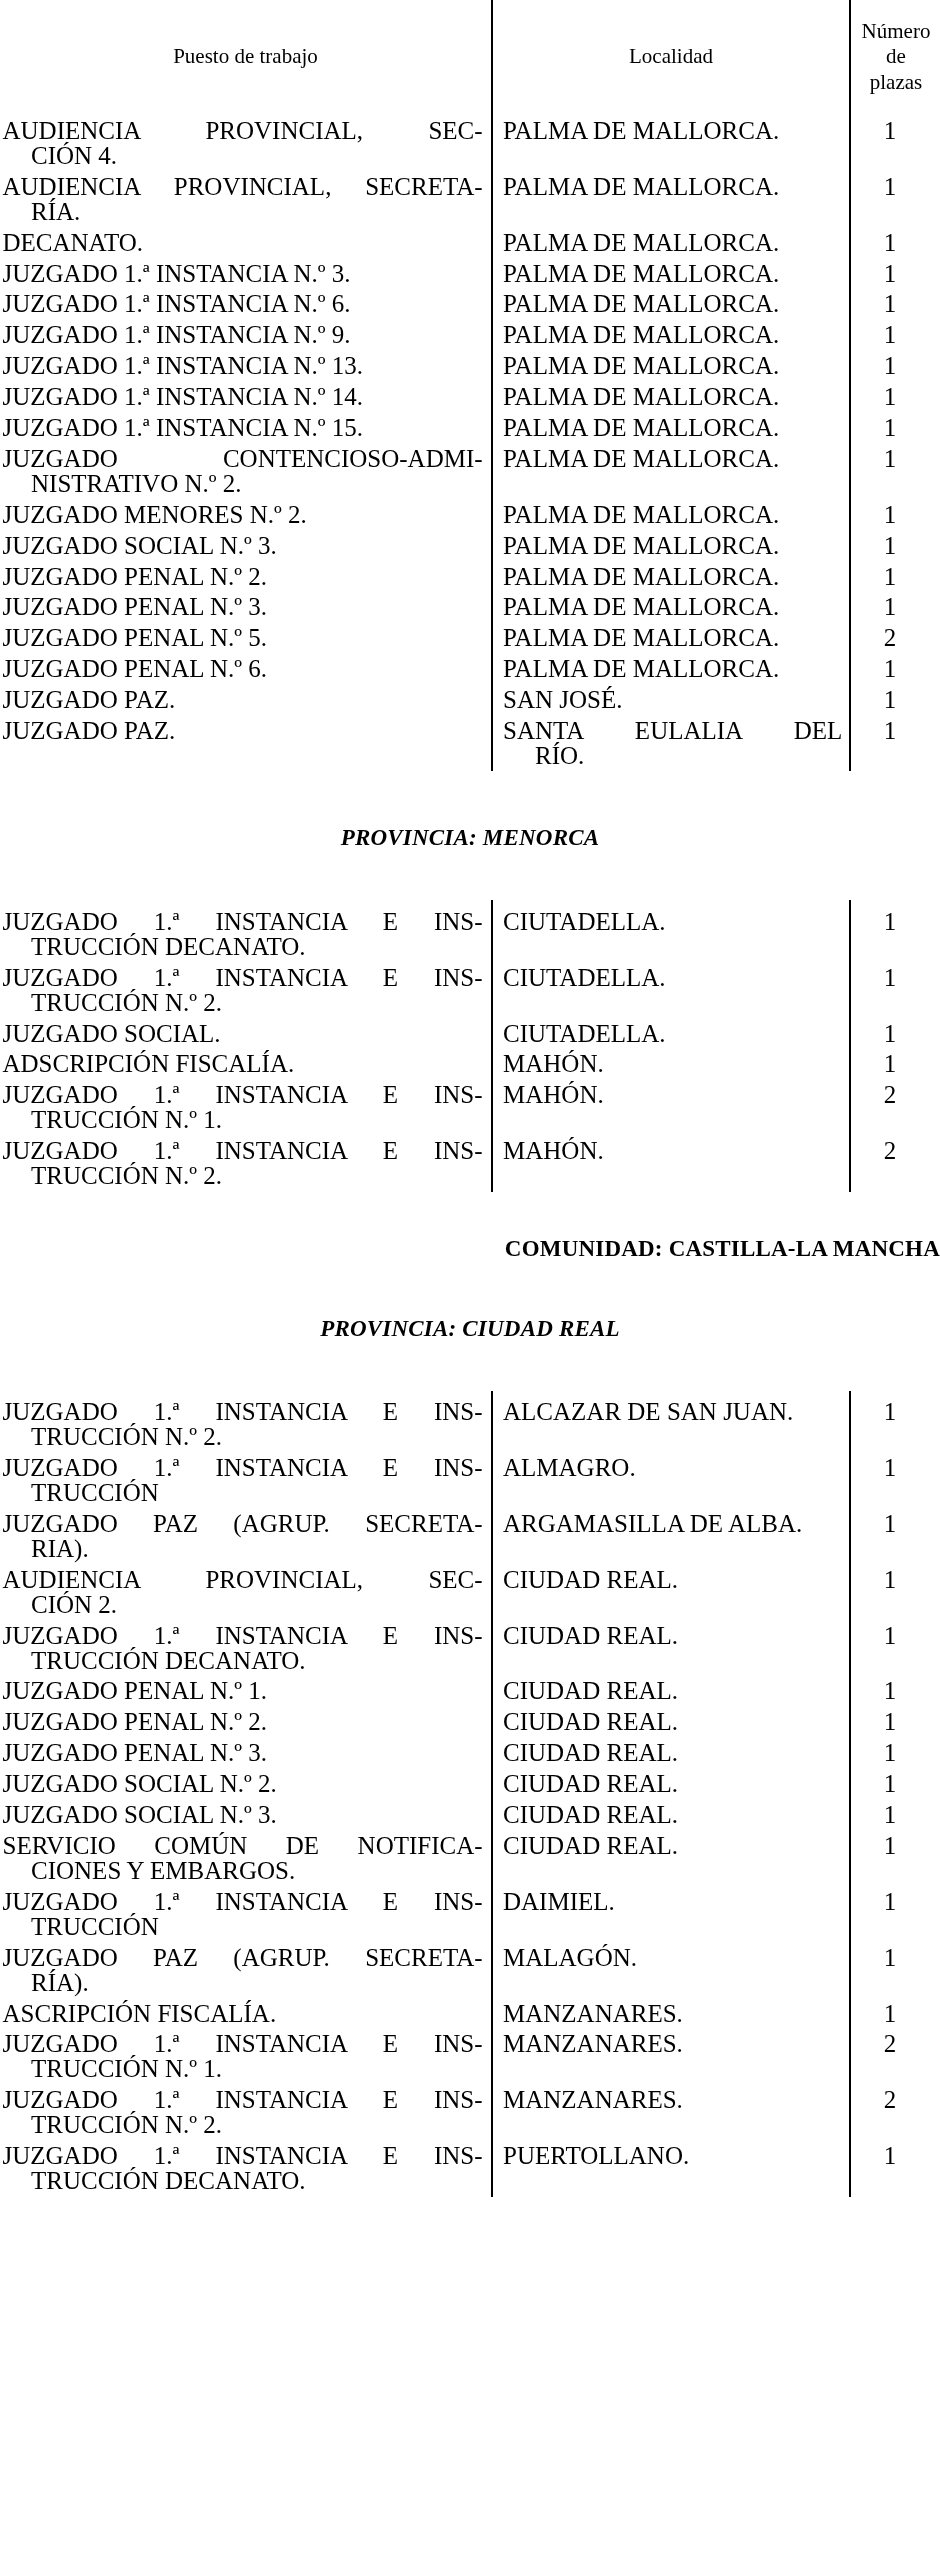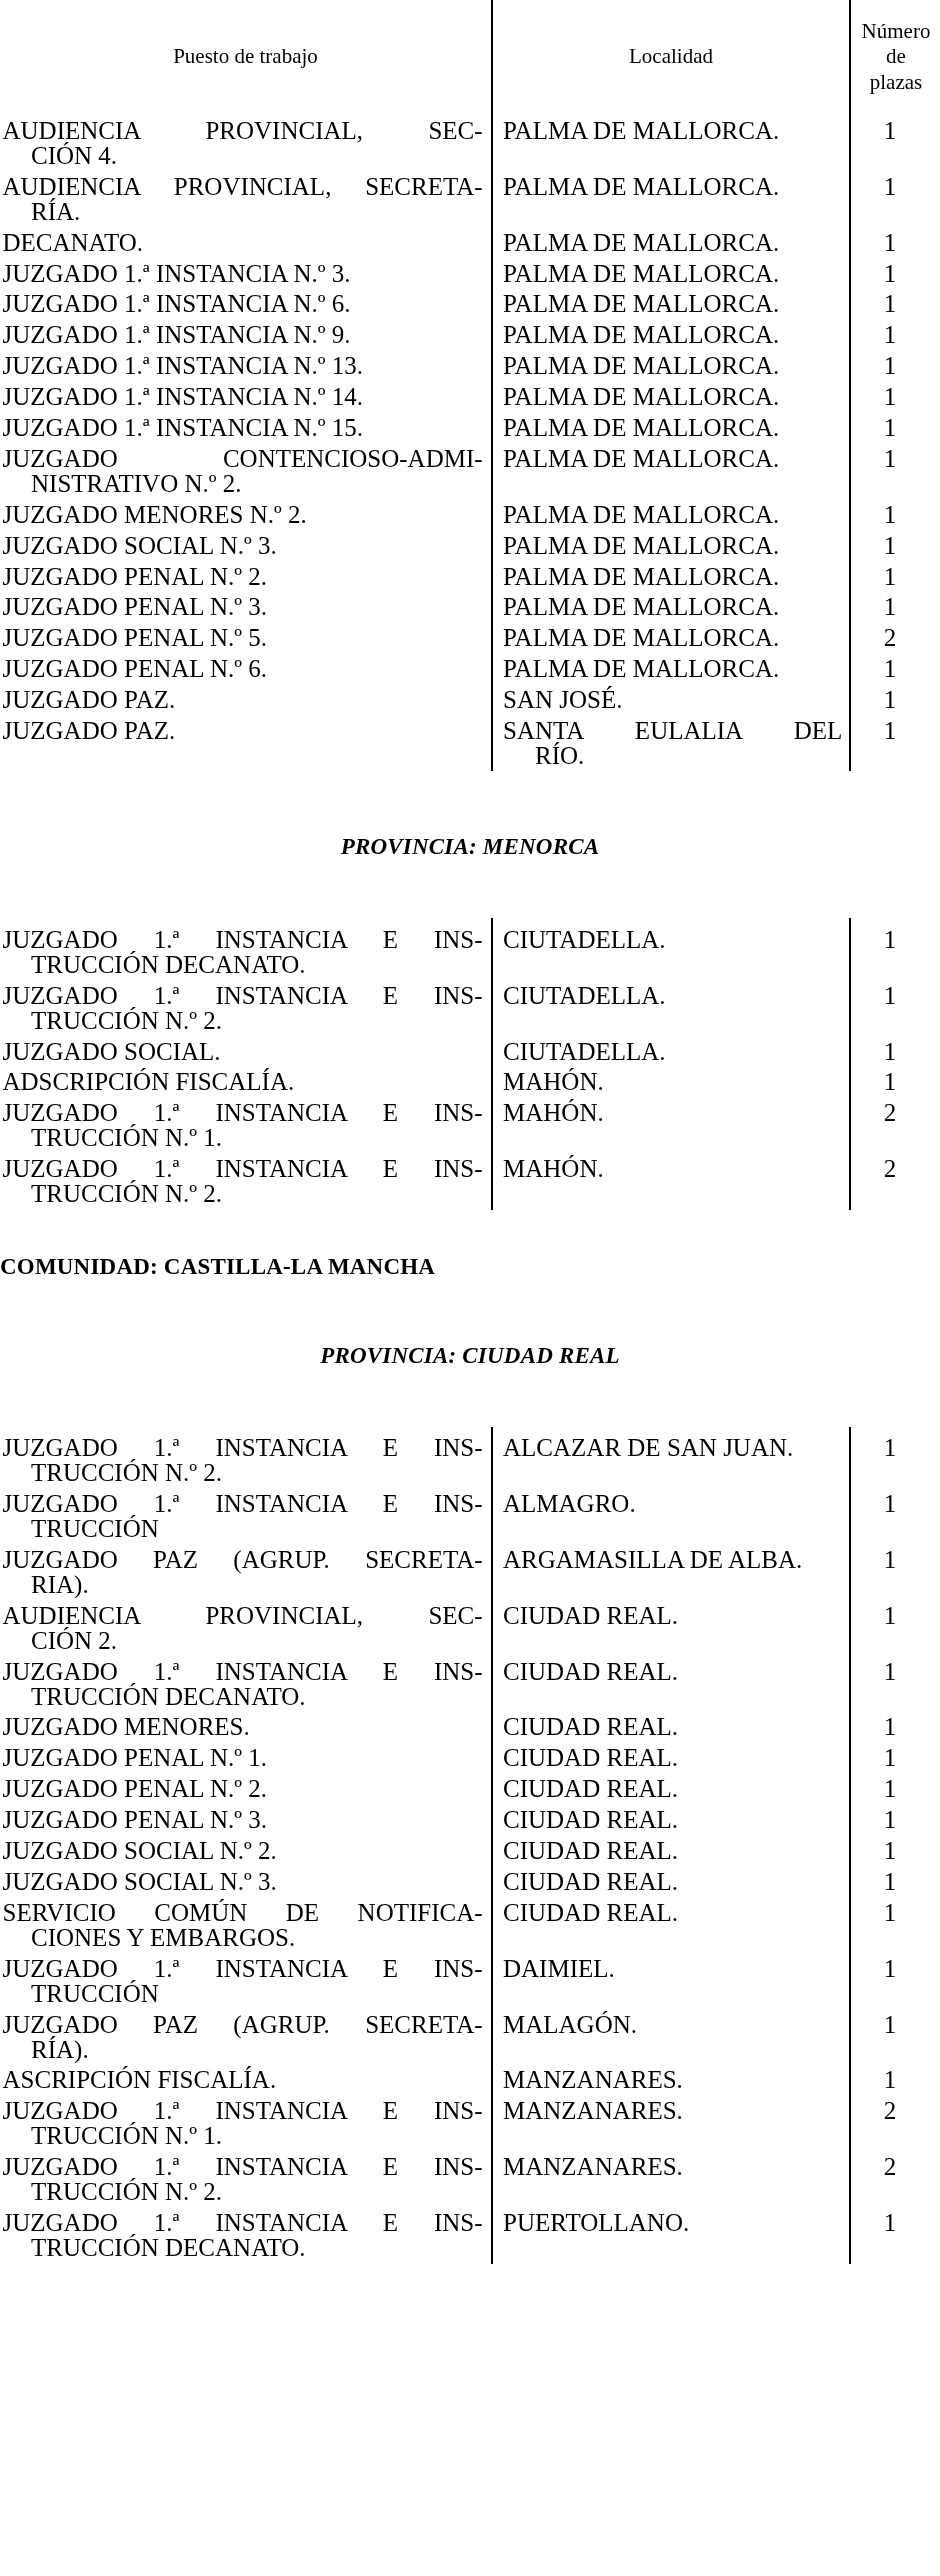--- a/index.html
+++ b/index.html
@@ -96,25 +96,25 @@
     text-align-last: justify;
   }
 
   
   .provincia {
     text-align: center;
     font-style: italic;
     font-weight: bold;
     font-size: 23px;
     letter-spacing: 0.2px;
-    margin: 13px;
+    margin: 4px;
     padding: 50px 0 45px 0;
   }
   .comunidad {
-    text-align: left;
+    text-align: right;
     font-weight: bold;
     font-size: 23px;
     letter-spacing: 0.2px;
     margin: 0;
     padding: 44px 0 0 0;
   }
 </style>
 </head>
 <body>
 
@@ -337,25 +337,20 @@
           </tr>
           <tr>
             <td class="puesto">
               <span class="justline">JUZGADO  1.ª  INSTANCIA  E  INS-</span>
               <span class="wrap2">TRUCCIÓN DECANATO.</span>
             </td>
             <td class="localidad v-rule oneline"><span>CIUDAD REAL.</span></td>
             <td class="num v-rule">1</td>
           </tr>
           <tr>
-            <td class="puesto oneline"><span>JUZGADO MENORES.</span></td>
-            <td class="localidad v-rule oneline"><span>CIUDAD REAL.</span></td>
-            <td class="num v-rule">1</td>
-          </tr>
-          <tr>
             <td class="puesto oneline"><span>JUZGADO PENAL N.º 1.</span></td>
             <td class="localidad v-rule oneline"><span>CIUDAD REAL.</span></td>
             <td class="num v-rule">1</td>
           </tr>
           <tr>
             <td class="puesto oneline"><span>JUZGADO PENAL N.º 2.</span></td>
             <td class="localidad v-rule oneline"><span>CIUDAD REAL.</span></td>
             <td class="num v-rule">1</td>
           </tr>
           <tr>

